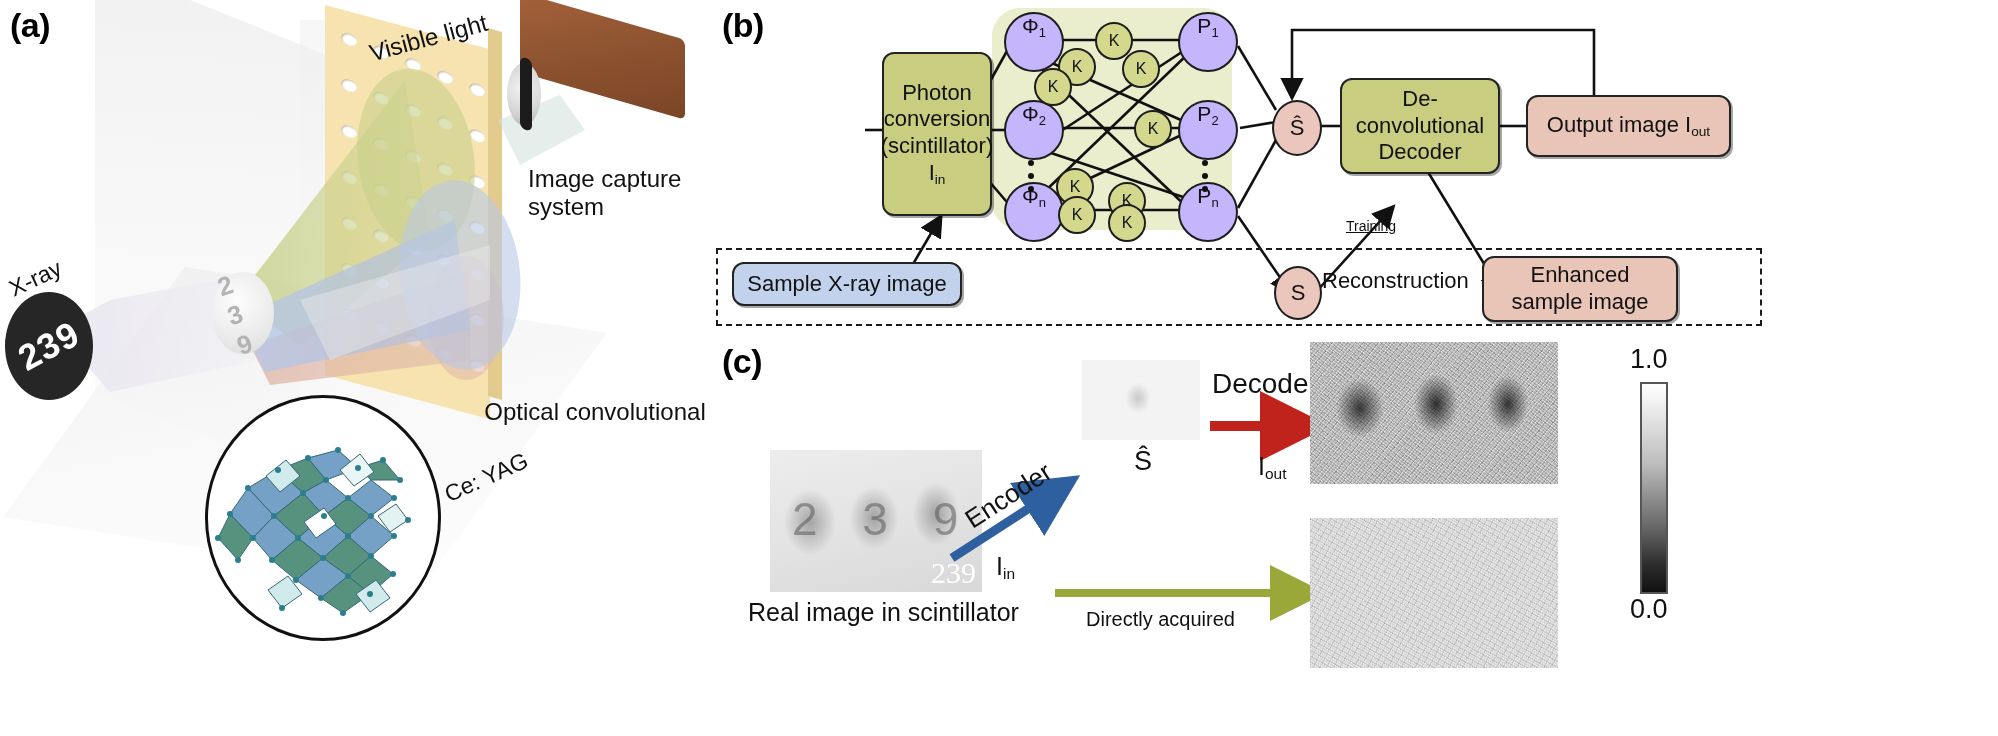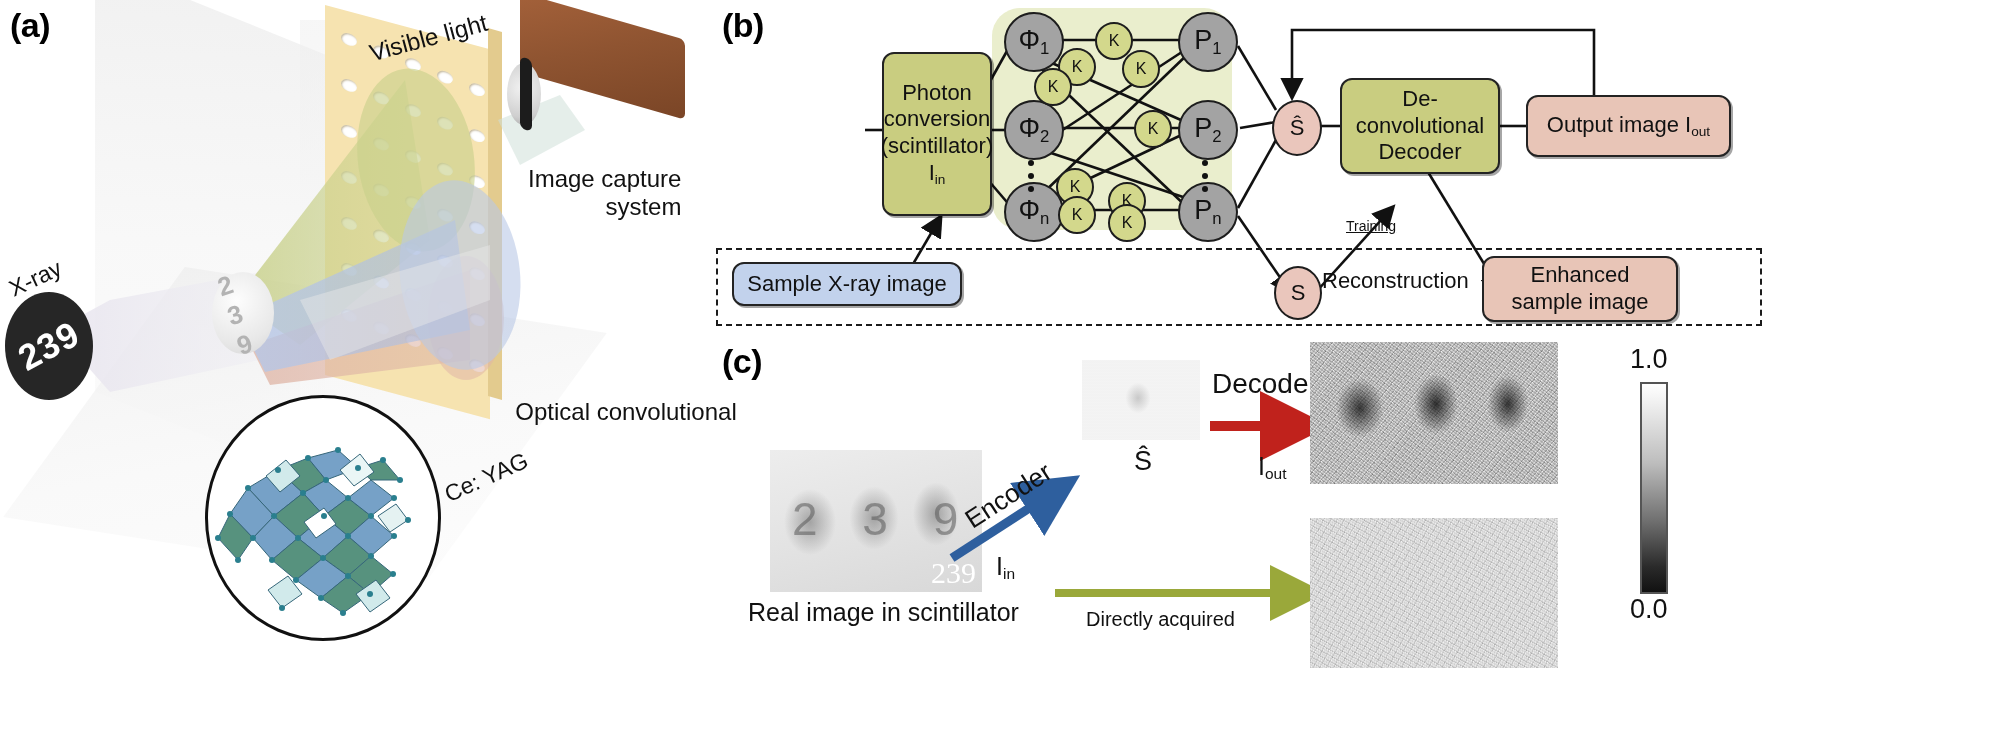--- a/index.html
+++ b/index.html
@@ -31,23 +31,23 @@
   
   #panel-b{position:absolute;left:710px;top:0;width:1288px;height:340px;}
   .nodebox{position:absolute;box-sizing:border-box;border:2.5px solid #232323;
            border-radius:12px;display:flex;align-items:center;justify-content:center;
            text-align:center;font-size:22px;line-height:1.22;padding:4px 0;
            box-shadow:2px 2px 0 rgba(0,0,0,.35);}
   .bluebox{background:#c2d2ec;}
   .olivebox{background:#c9cd80;}
   .pinkbox{background:#e8c5b7;}
   .nn-panel{position:absolute;background:#eaeecd;border-radius:28px;}
-  .nn-node{position:absolute;border-radius:50%;background:#a3a3a3;
-           border:2.5px solid #1d1d1d;display:flex;align-items:center;justify-content:center;
-           font-size:27px;z-index:4;}
+  .nn-node{position:absolute;border-radius:50%;background:#c4b5fd;
+           border:2.5px solid #1d1d1d;display:flex;align-items:flex-start;justify-content:center;
+           font-size:21px;z-index:4;}
   .k-node{position:absolute;border-radius:50%;background:#d3d88c;
           border:2.5px solid #1d1d1d;display:flex;align-items:center;justify-content:center;
           font-size:16px;z-index:5;}
   .ell{position:absolute;border-radius:50%;background:#c2b2a6;
        border:2.5px solid #1d1d1d;display:flex;align-items:center;justify-content:center;
        font-size:22px;z-index:4;}
   .shat{background:#eac6bc;}
   .dots{position:absolute;display:flex;flex-direction:column;gap:7px;align-items:center;z-index:6;}
   .dots i{display:block;width:6px;height:6px;border-radius:50%;background:#111;}
   .dashbox{position:absolute;border:2.5px dashed #1b1b1b;box-sizing:border-box;}
@@ -230,26 +230,26 @@
         <circle cx="74" cy="210" r="3"></circle>
           <circle cx="200" cy="122" r="3"></circle>
       </g>
     </svg>
   </div>
 
   <div class="rot-lbl" style="left:8px;top:265px;transform:rotate(-25deg);font-size:23px;">X-ray</div>
 
   <div class="rot-lbl" style="left:368px;top:24px;transform:rotate(-15deg);font-size:24px;">Visible light</div>
 
-  <div class="txt" style="left:528px;top:165px;font-size:24px;text-align:right;">
+  <div class="txt" style="left:528px;top:165px;font-size:24px;text-align:left;">
     <div>Image capture</div>
     <div>system</div>
   </div>
 
-  <div class="txt" style="left:480px;top:398px;font-size:24px;text-align:center;width:230px;margin-left:31px;">
+  <div class="txt" style="left:480px;top:398px;font-size:24px;text-align:center;width:230px;">
     <div>Optical convolutional</div>
   </div>
 
   <div class="rot-lbl" style="left:442px;top:464px;transform:rotate(-24deg);font-size:23px;">Ce: YAG</div>
 </div>
 
 <div id="panel-b">
 
   <div class="panel-label" style="left:12px;top:6px;">(b)</div>
 

